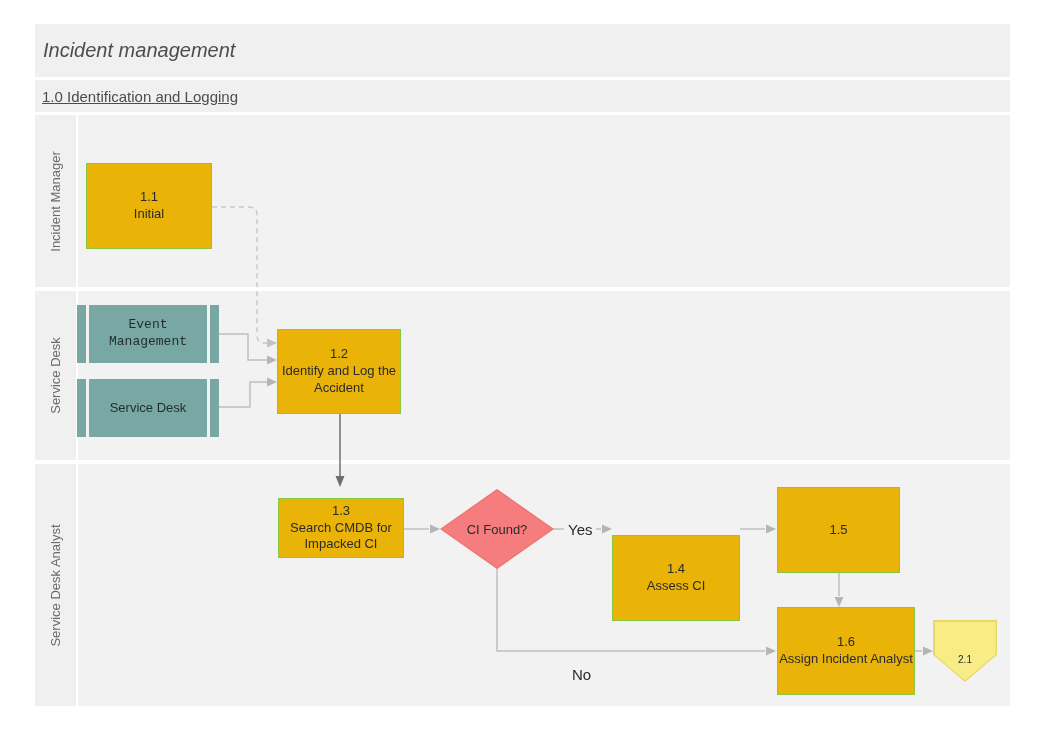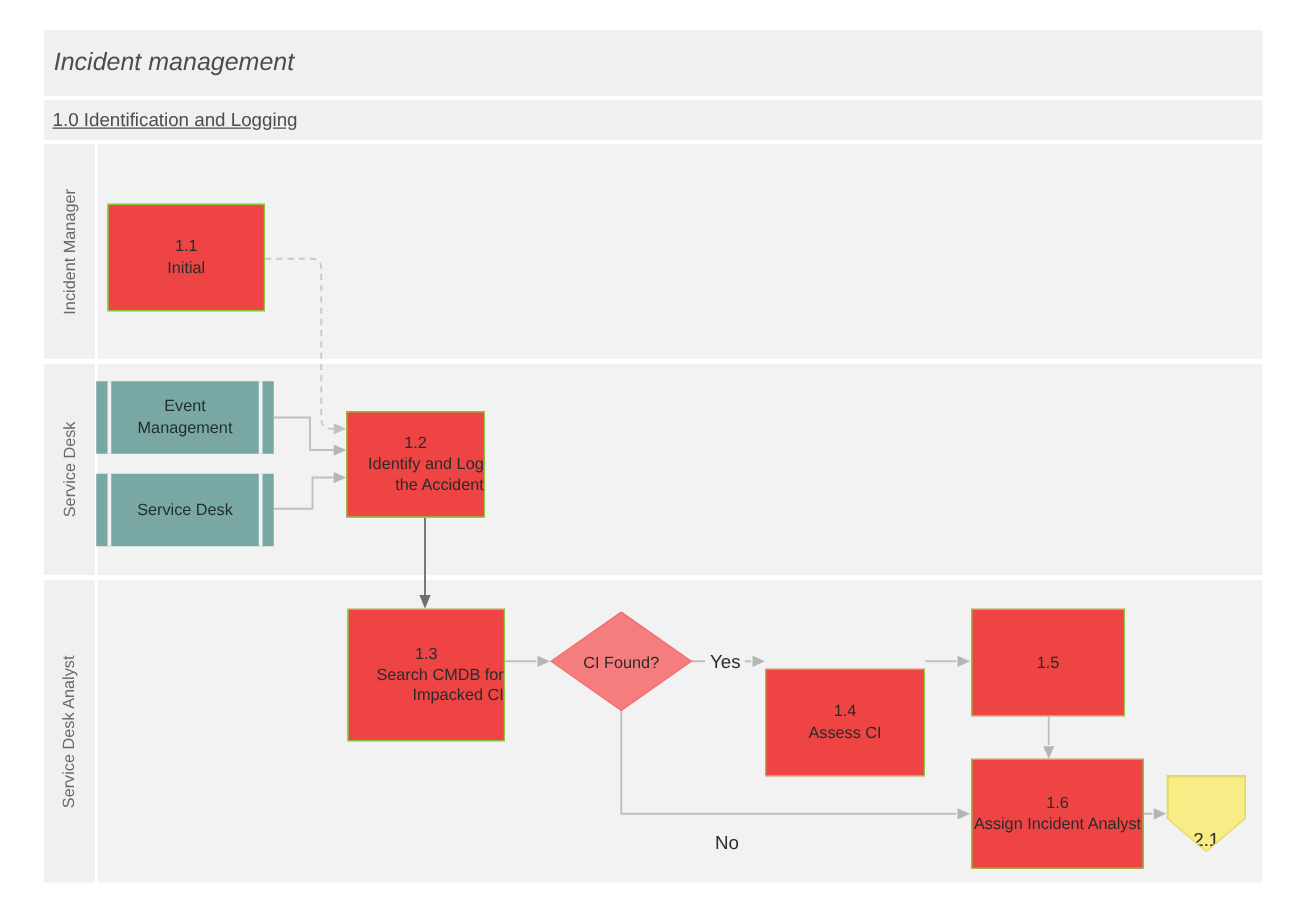--- a/index.html
+++ b/index.html
@@ -12,32 +12,32 @@
   .subtitle-band{top:80px;height:32px;}
   .subtitle-band .txt{padding-left:7px;font-size:15px;color:#4d4d4d;text-decoration:underline;}
   
   .lane-label{position:absolute;left:35px;width:41px;background:#f0f0f0;
       display:flex;align-items:center;justify-content:center;}
   .lane-label span{transform:rotate(-90deg);white-space:nowrap;font-size:13px;color:#6a6a6a;}
   .lane-body{position:absolute;left:78px;width:932px;background:#f2f2f2;}
   
   .node{position:absolute;display:flex;flex-direction:column;align-items:center;
       justify-content:center;text-align:center;font-size:13px;line-height:1.3;color:#2b2b2b;box-sizing:border-box;}
-  .green{background:#ef4444;border:1px solid #8bc840;padding:0 0;text-align:right;}
+  .green{background:#eab308;border:1px solid #8bc840;padding:0 0;}
   .teal{background:#78a7a4;color:#1f2d2c;}
   .teal .sep{position:absolute;top:0;bottom:0;width:3px;background:#f2f2f2;}
   .sep-l{left:9px;} .sep-r{right:9px;}
   .diamond-outer{position:absolute;clip-path:polygon(50% 0,100% 50%,50% 100%,0 50%);background:#ee6f6f;}
   .diamond-inner{position:absolute;left:1.5px;top:1.5px;right:1.5px;bottom:1.5px;
       clip-path:polygon(50% 0,100% 50%,50% 100%,0 50%);background:#f57d7d;
       display:flex;align-items:center;justify-content:center;font-size:13px;color:#2b2b2b;}
   .pent-outer{position:absolute;clip-path:polygon(0 0,100% 0,100% 56%,50% 100%,0 56%);background:#e8d868;}
   .pent-inner{position:absolute;left:1.5px;top:1.5px;right:1.5px;bottom:1.5px;
       clip-path:polygon(0 0,100% 0,100% 56%,50% 100%,0 56%);background:#f7ec85;
-      display:flex;align-items:flex-end;justify-content:center;font-size:15px;color:#2b2b2b;}
+      display:flex;align-items:center;justify-content:center;font-size:10px;color:#2b2b2b;}
   .pent-inner span{margin-top:16px;}
   .edge-label{position:absolute;background:#f2f2f2;padding:0 4px;font-size:15px;color:#2b2b2b;}
   svg.wires{position:absolute;left:0;top:0;pointer-events:none;}
 </style>
 </head>
 <body>
 
 <div class="band title-band">
   <div class="txt">Incident management</div>
 </div>
@@ -94,38 +94,38 @@
 </svg>
 
 <div class="edge-label" style="left:564px;top:521px;">Yes</div>
 <div class="edge-label" style="left:568px;top:666px;">No</div>
 
 <div class="node green" style="left:86px;top:163px;width:126px;height:86px;">
   <div>1.1</div>
   <div>Initial</div>
 </div>
 
-<div class="node teal" style="left:77px;top:305px;width:142px;height:58px;">
+<div class="node teal" style="left:77px;top:305px;width:142px;height:58px;font-family:Liberation Mono, monospace;">
   <div class="sep sep-l"></div>
   <div class="sep sep-r"></div>
   <div style="width:100px;">Event Management</div>
 </div>
 
 <div class="node teal" style="left:77px;top:379px;width:142px;height:58px;">
   <div class="sep sep-l"></div>
   <div class="sep sep-r"></div>
   <div style="width:100px;">Service Desk</div>
 </div>
 
-<div class="node green" style="left:277px;top:329px;width:111px;height:85px;">
+<div class="node green" style="left:277px;top:329px;width:124px;height:85px;">
   <div>1.2</div>
   <div>Identify and Log the Accident</div>
 </div>
 
-<div class="node green" style="left:278px;top:487px;width:126px;height:106px;">
+<div class="node green" style="left:278px;top:498px;width:126px;height:60px;">
   <div>1.3</div>
   <div>Search CMDB for Impacked CI</div>
 </div>
 
 <div class="diamond-outer" style="left:440px;top:489px;width:114px;height:80px;">
   <div class="diamond-inner">
     <span>CI Found?</span>
   </div>
 </div>
 

